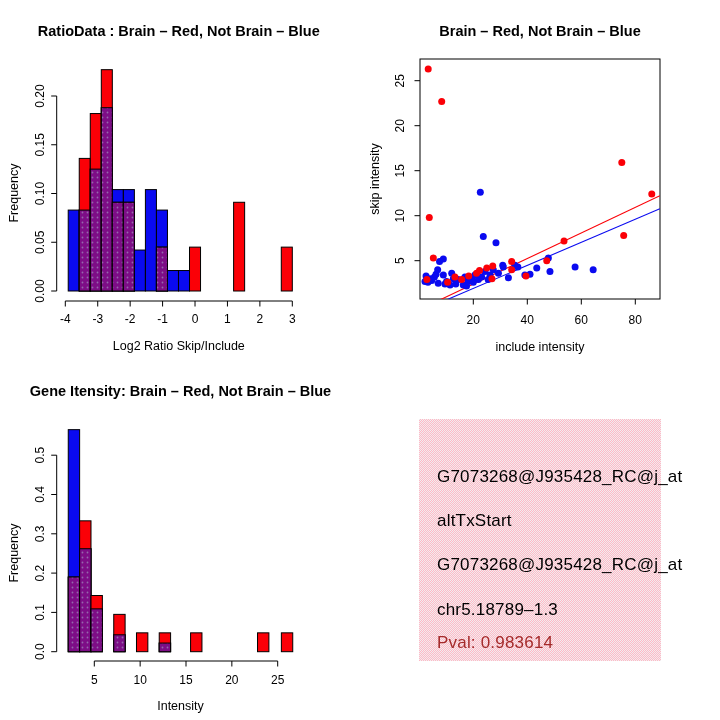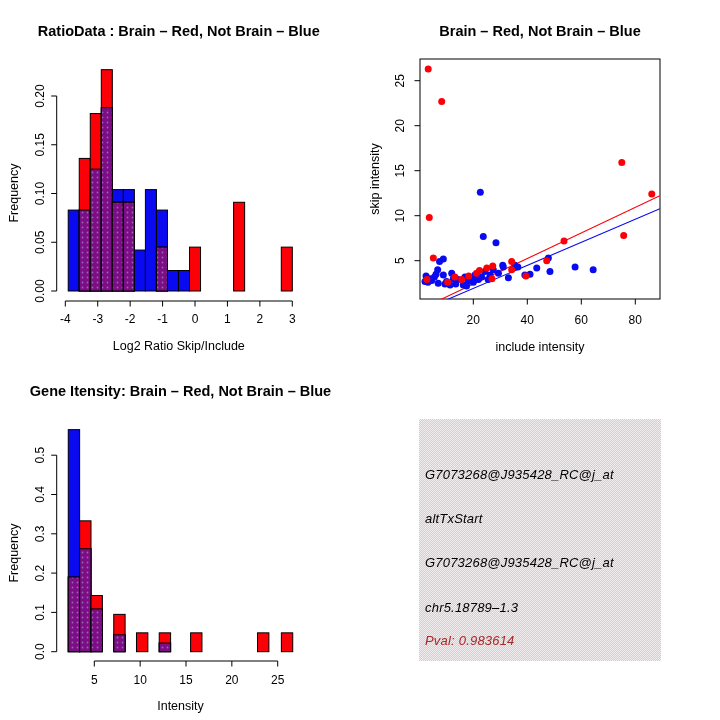--- a/index.html
+++ b/index.html
@@ -10,23 +10,22 @@
   .panel-svg{position:absolute;width:360px;height:360px;}
   #svg-p1{left:0;top:0;}
   #svg-p2{left:360px;top:0;}
   #svg-p3{left:0;top:360px;}
   #info-panel{
     position:absolute;left:419px;top:419px;width:242px;height:242px;
     background-image:conic-gradient(#ffb9c6 25%, #f2edef 25% 50%, #ffb9c6 50% 75%, #f2edef 75%);
     background-size:2px 2px;
   }
   .info-line{
-    position:absolute;left:6px;font-size:13px;color:#000;white-space:nowrap;
+    position:absolute;left:18px;font-size:17px;color:#000;white-space:nowrap;
     letter-spacing:0.2px;
-    font-style:italic;
   }
   #info-line-1{top:48px;}
   #info-line-2{top:92px;text-align:center;}
   #info-line-3{top:136px;}
   #info-line-4{top:181px;text-align:center;}
   #info-line-5{top:214px;}
 </style>
 </head>
 <body>
 

